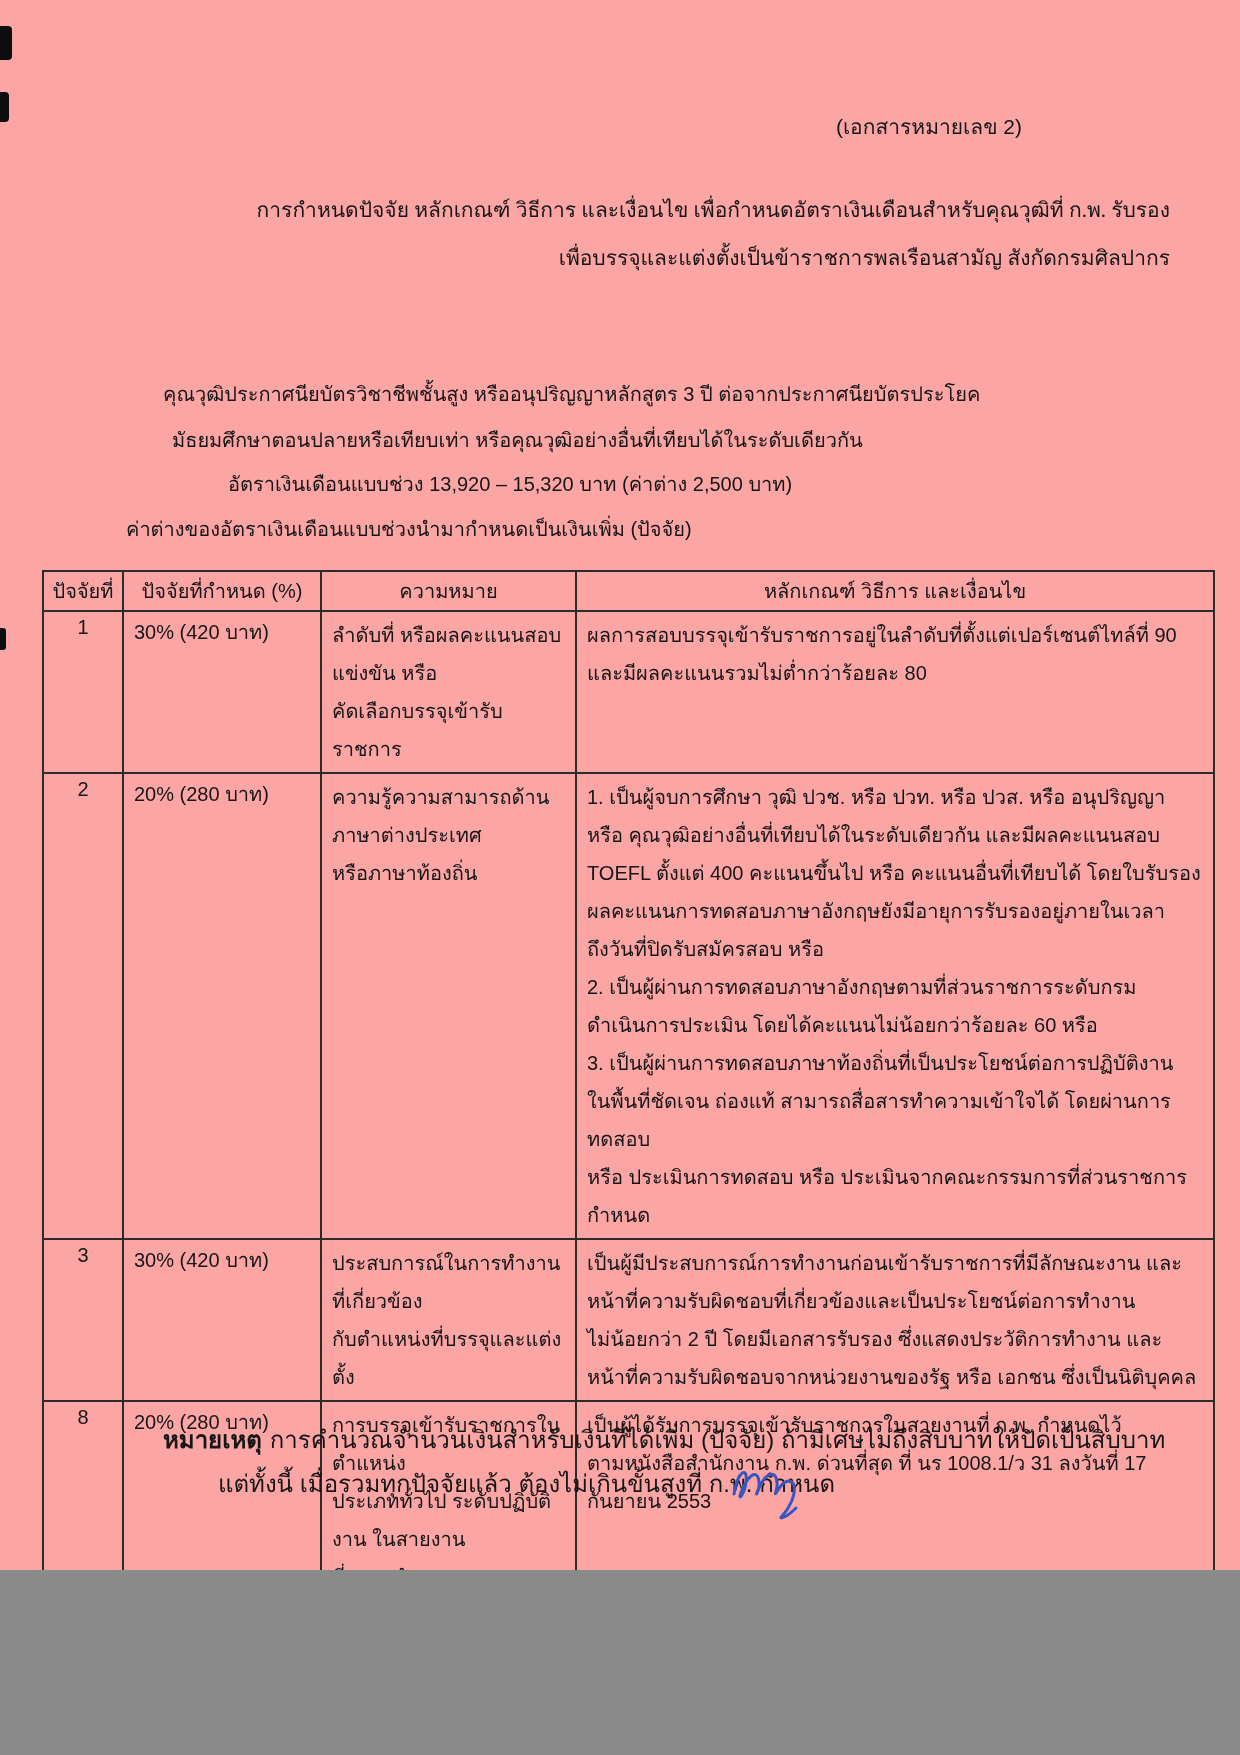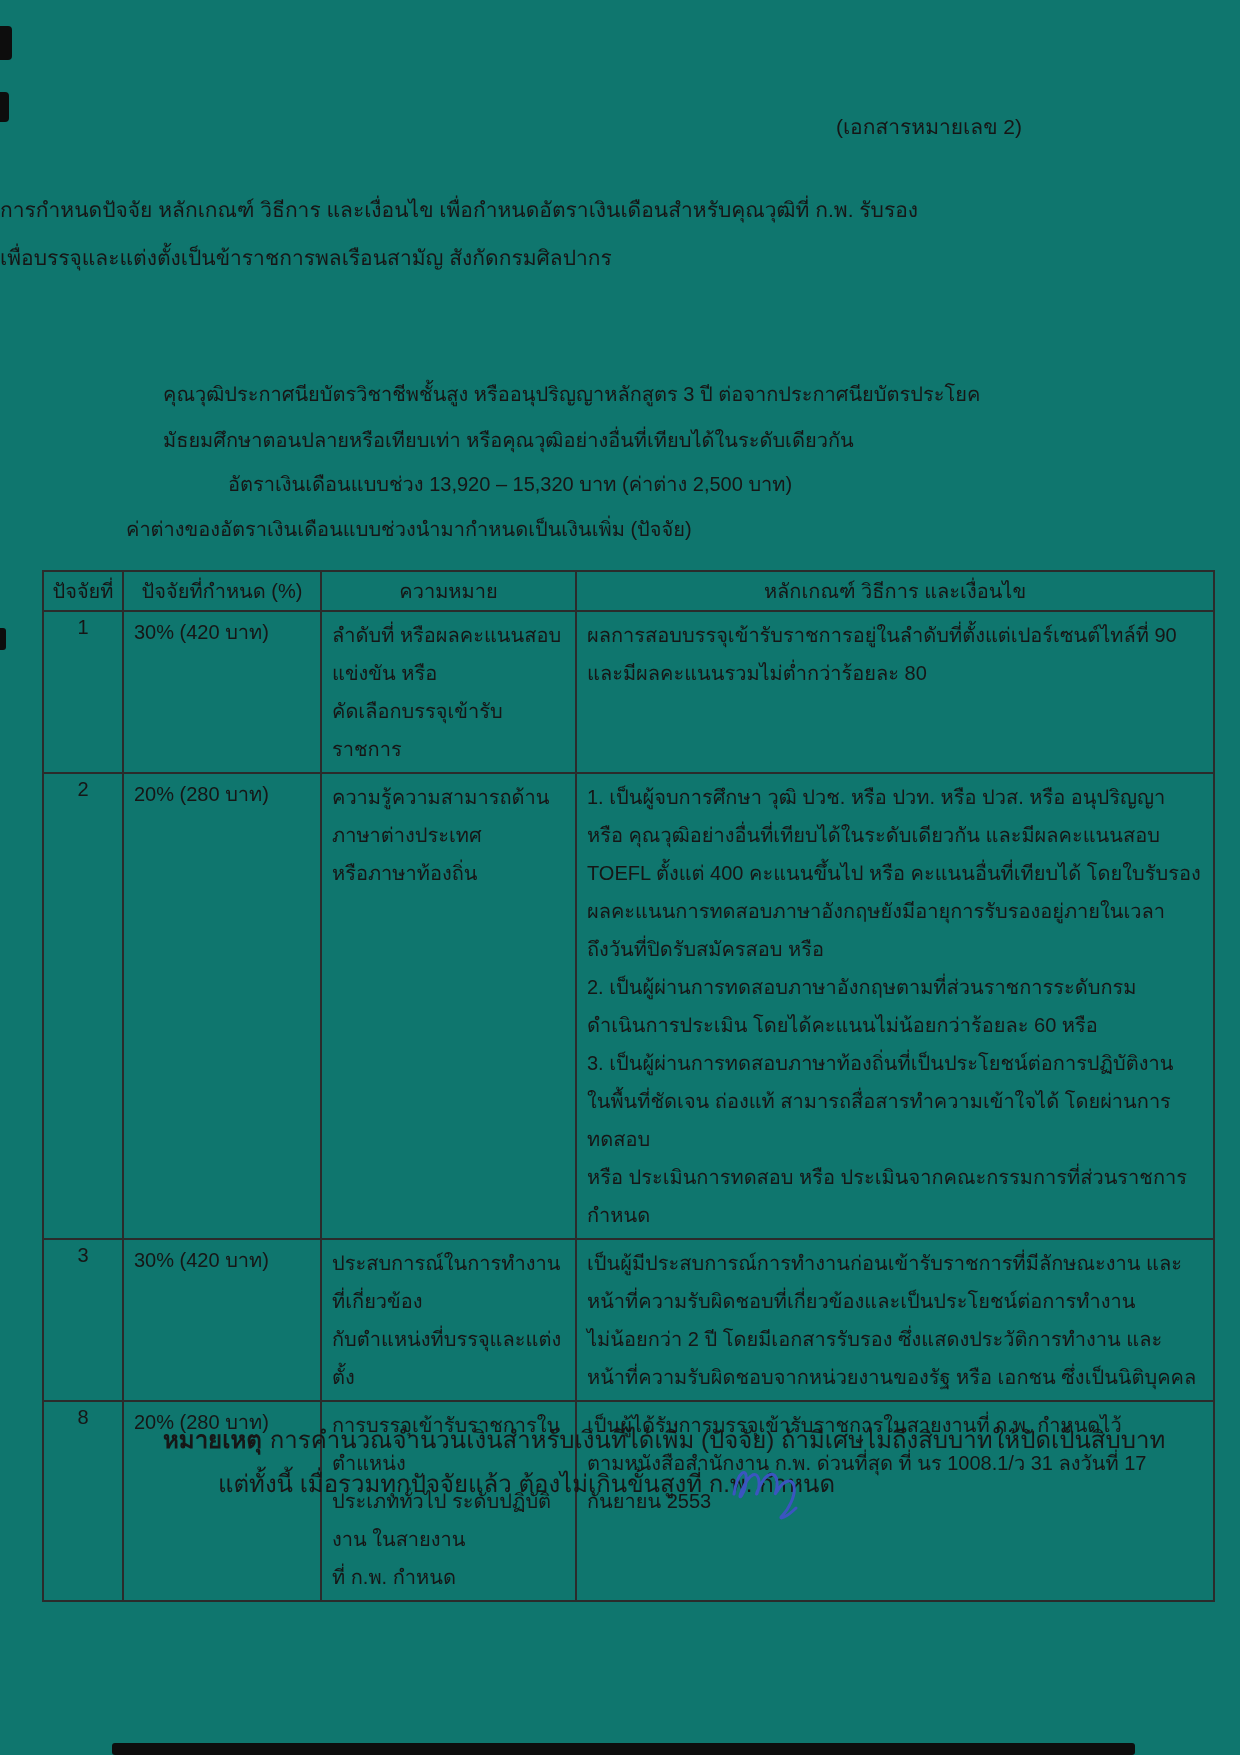--- a/index.html
+++ b/index.html
@@ -1,35 +1,35 @@
 <!DOCTYPE html>
 <html><head>
 <meta charset="utf-8">
 <style>
   html,body{margin:0;padding:0;background:#8a8a8a;}
   .page{
     position:relative;
-    width:1240px;height:1755px;
+    width:1240px;height:1570px;
     margin:0 auto;
-    background:#0f766e;
+    background:#fca5a5;
     font-family:"Liberation Sans","DejaVu Sans",sans-serif;
     color:#161616;
     overflow:hidden;
   }
   .doc-number{
     position:absolute;top:110px;right:218px;
     font-size:21px;white-space:nowrap;
   }
   .title-block{
     position:absolute;top:186px;left:0;right:70px;
-    text-align:left;font-size:21px;line-height:48px;
+    text-align:right;font-size:21px;line-height:48px;font-family:Liberation Serif, serif;
   }
   .intro-line{position:absolute;font-size:20px;white-space:nowrap;}
   .intro-1{left:163px;top:378px;}
-  .intro-2{left:163px;top:424px;}
+  .intro-2{left:172px;top:424px;}
   .intro-3{left:228px;top:468px;}
   .intro-4{left:126px;top:513px;}
 
   table.factors{
     position:absolute;left:42px;top:570px;
     width:1171px;
     border-collapse:collapse;
     font-size:20px;
     table-layout:fixed;
   }

